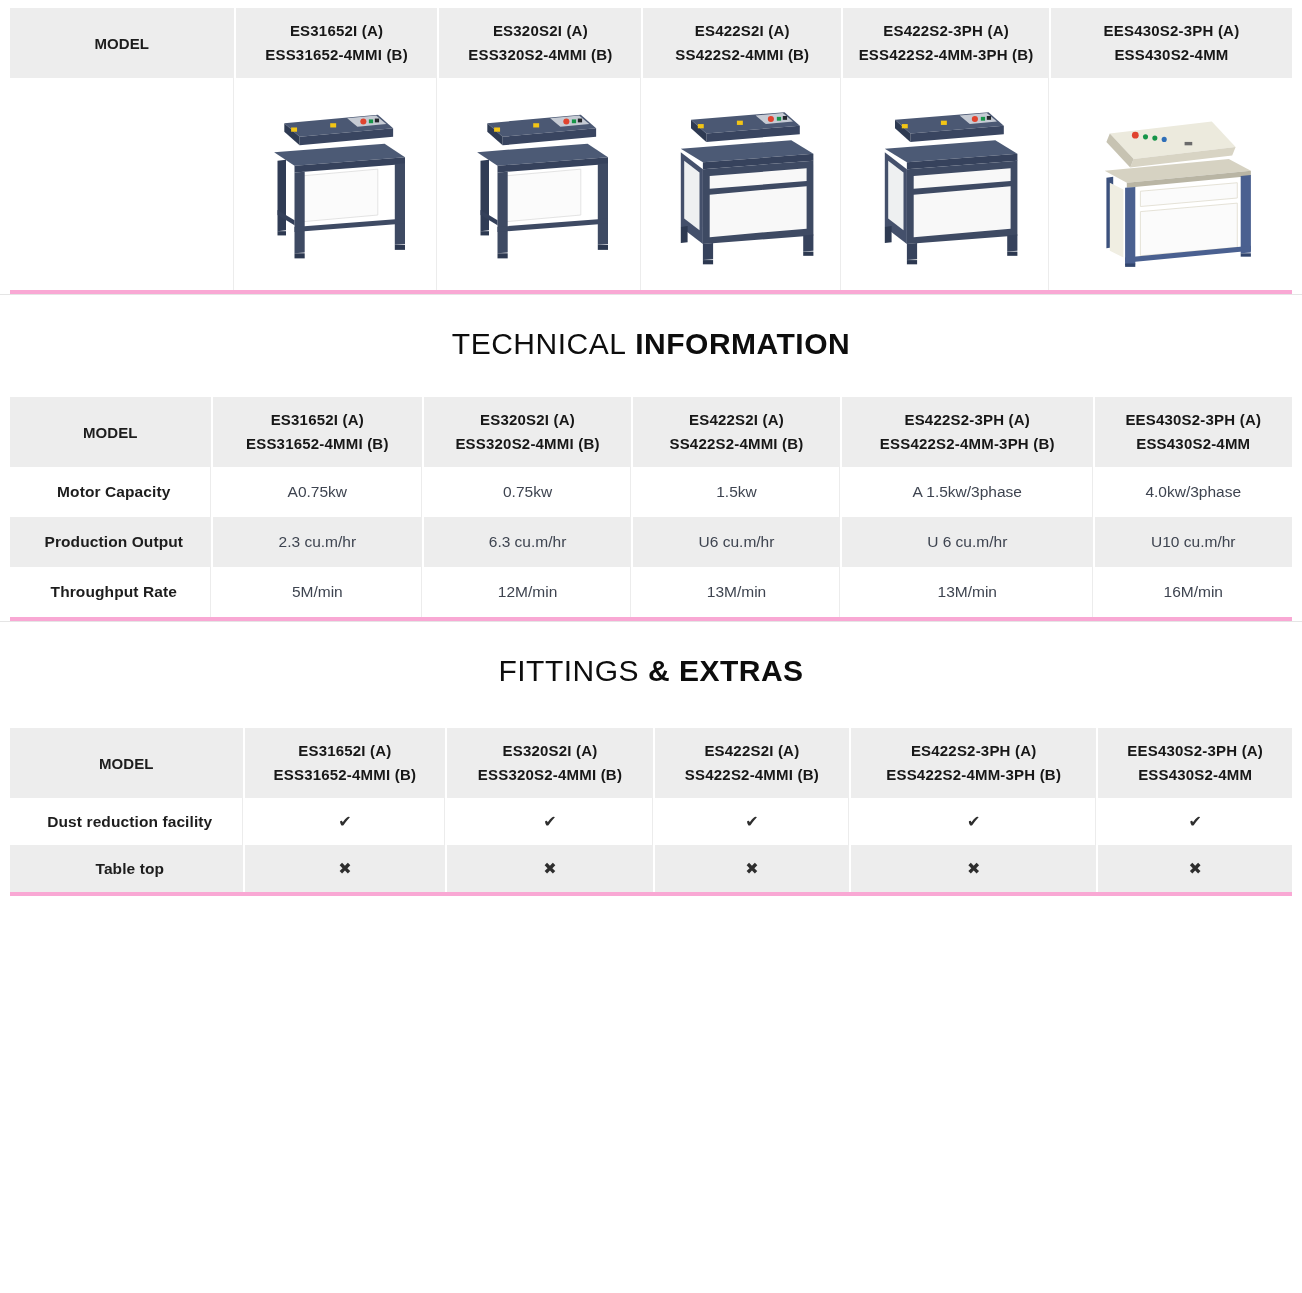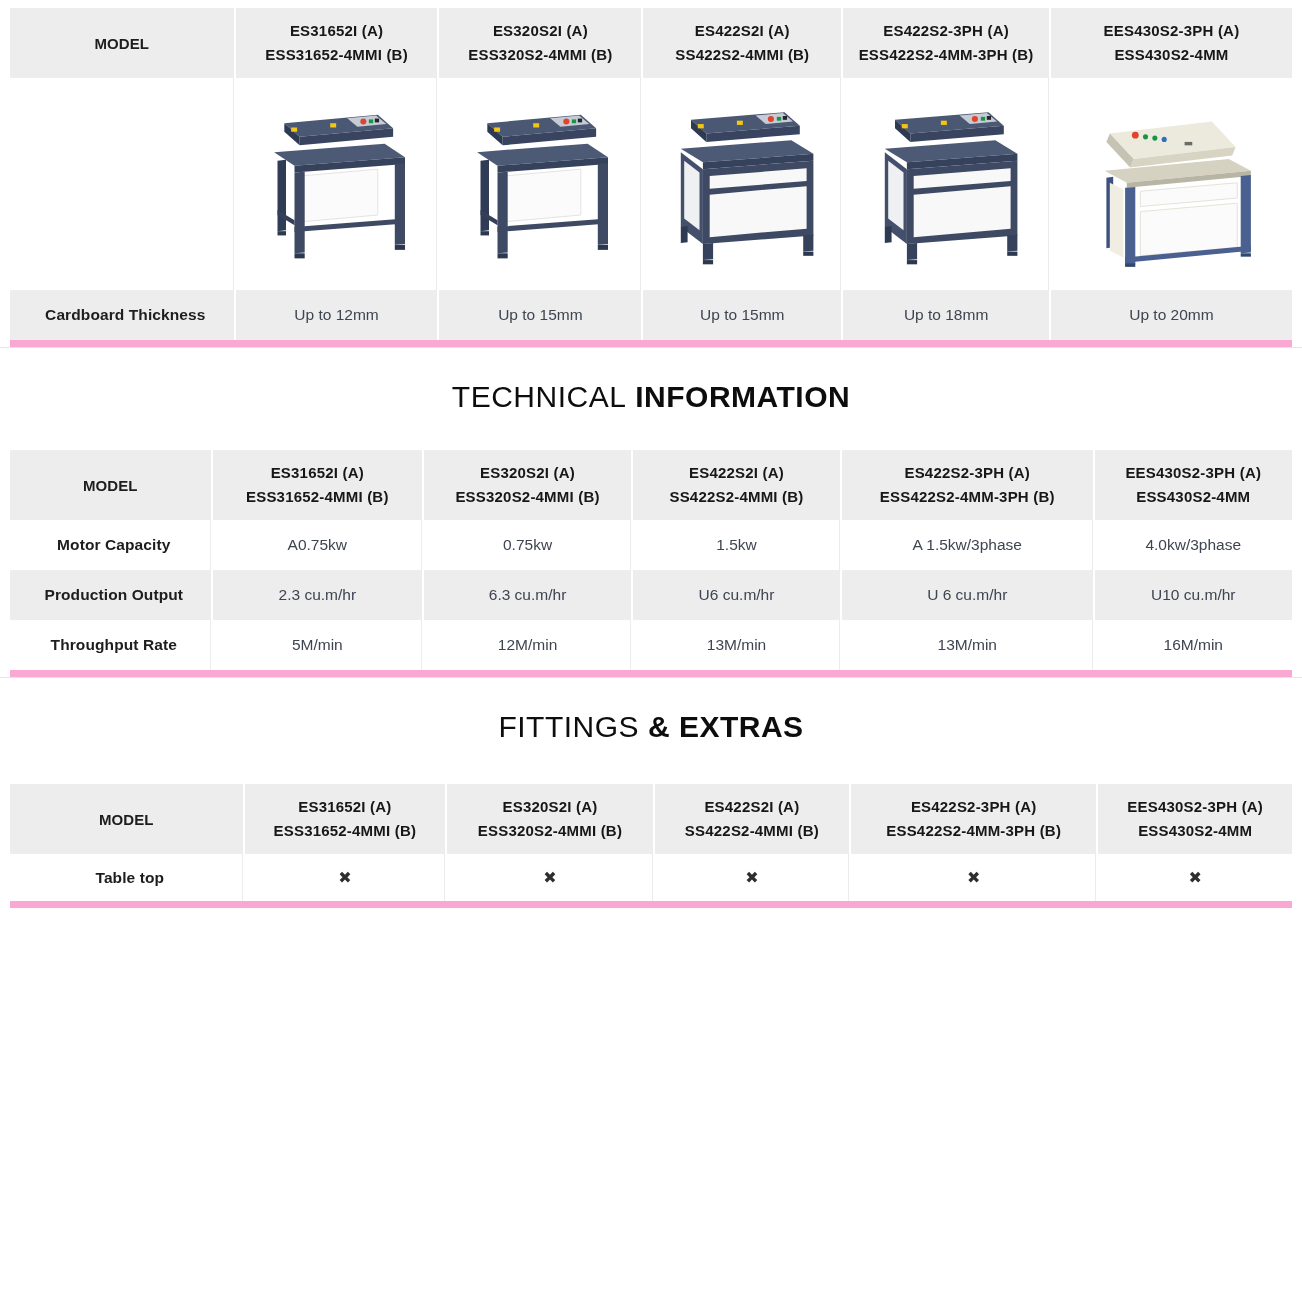--- a/index.html
+++ b/index.html
@@ -9,21 +9,21 @@
     font-family:"Liberation Sans", sans-serif;
     color:#3e4450;
     padding:8px 10px 12px 10px;
   }
 
   table.cmp {
     width:100%;
     border-collapse:separate;
     border-spacing:0;
     table-layout:fixed;
-    border-bottom:7px solid #f9a8d4;
+    border-bottom:4px solid #f9a8d4;
   }
   table.cmp th, table.cmp td {
     border-right:2px solid #ffffff;
     vertical-align:middle;
     text-align:center;
   }
   table.cmp tr > *:last-child { border-right:none; }
 
   thead tr { background:#ededed; }
   tbody tr:nth-child(odd)  { background:#ffffff; }
@@ -241,28 +241,20 @@
     <polygon points="46,102 58,101 58,192 46,193" fill="#4a6090"></polygon>
     <polygon points="182,88 194,87 194,178 182,179" fill="#4a6090"></polygon>
     <polygon points="64,106 178,96 178,114 64,124" fill="#fbfbfb" stroke="#e0ddd0" stroke-width="1"></polygon>
     <polygon points="64,130 178,120 178,172 64,182" fill="#fbfbfb" stroke="#e0ddd0" stroke-width="1"></polygon>
     <polygon points="46,184 194,170 194,176 46,190" fill="#4a6090"></polygon>
     <rect x="46" y="191" width="12" height="4" fill="#32466e"></rect>
     <rect x="182" y="179" width="12" height="4" fill="#32466e"></rect>
   </svg>
 </td>
         </tr>
-        <tr>
-          <th class="label-col">Cardboard Thickness</th>
-          <td class="value-cell">Up to 12mm</td>
-          <td class="value-cell">Up to 15mm</td>
-          <td class="value-cell">Up to 15mm</td>
-          <td class="value-cell">Up to 18mm</td>
-          <td class="value-cell">Up to 20mm</td>
-        </tr>
       </tbody>
     </table>
 
   <hr class="rule rule-1">
 
   <h2 class="section-heading">
     <span class="h-light">TECHNICAL</span>
     <span class="h-bold">INFORMATION</span>
   </h2>
 
@@ -364,20 +356,28 @@
             <div>ESS422S2-4MM-3PH (B)</div>
           </th>
           <th class="model-col">
             <div>EES430S2-3PH (A)</div>
             <div>ESS430S2-4MM</div>
           </th>
         </tr>
       </thead>
       <tbody>
         <tr>
+          <th class="label-col">Dust reduction facility</th>
+          <td class="mark-cell"><span class="mark check">✔</span></td>
+          <td class="mark-cell"><span class="mark check">✔</span></td>
+          <td class="mark-cell"><span class="mark check">✔</span></td>
+          <td class="mark-cell"><span class="mark check">✔</span></td>
+          <td class="mark-cell"><span class="mark check">✔</span></td>
+        </tr>
+        <tr>
           <th class="label-col">Table top</th>
           <td class="mark-cell"><span class="mark cross">✖</span></td>
           <td class="mark-cell"><span class="mark cross">✖</span></td>
           <td class="mark-cell"><span class="mark cross">✖</span></td>
           <td class="mark-cell"><span class="mark cross">✖</span></td>
           <td class="mark-cell"><span class="mark cross">✖</span></td>
         </tr>
       </tbody>
     </table>
 

